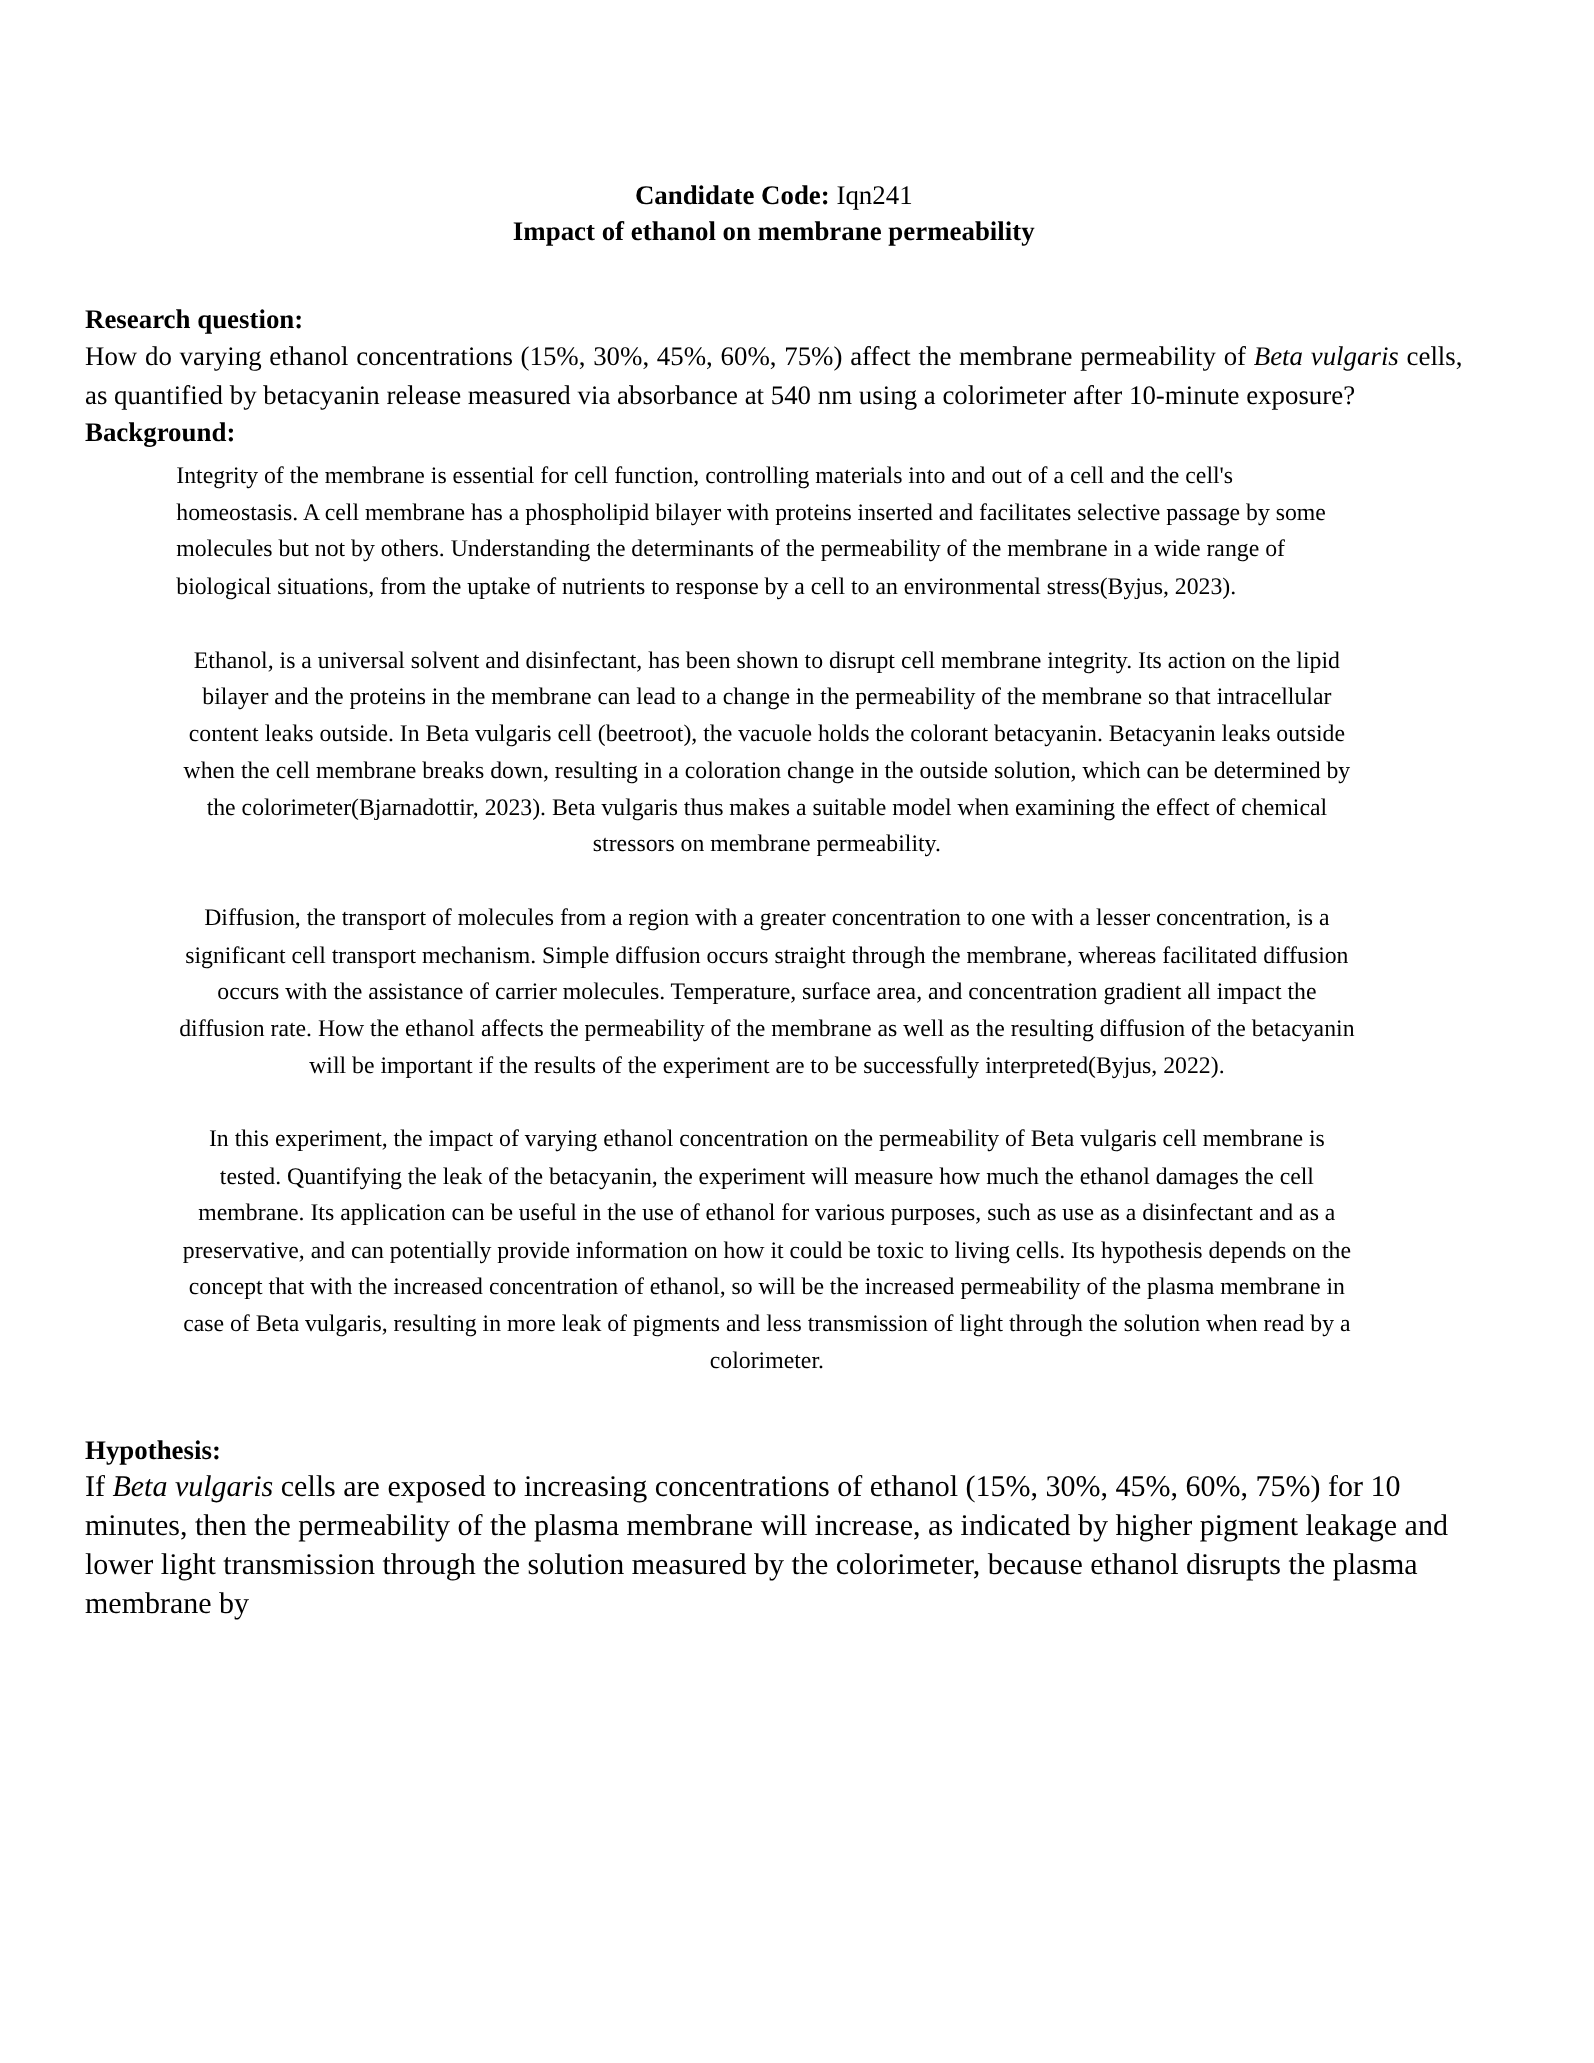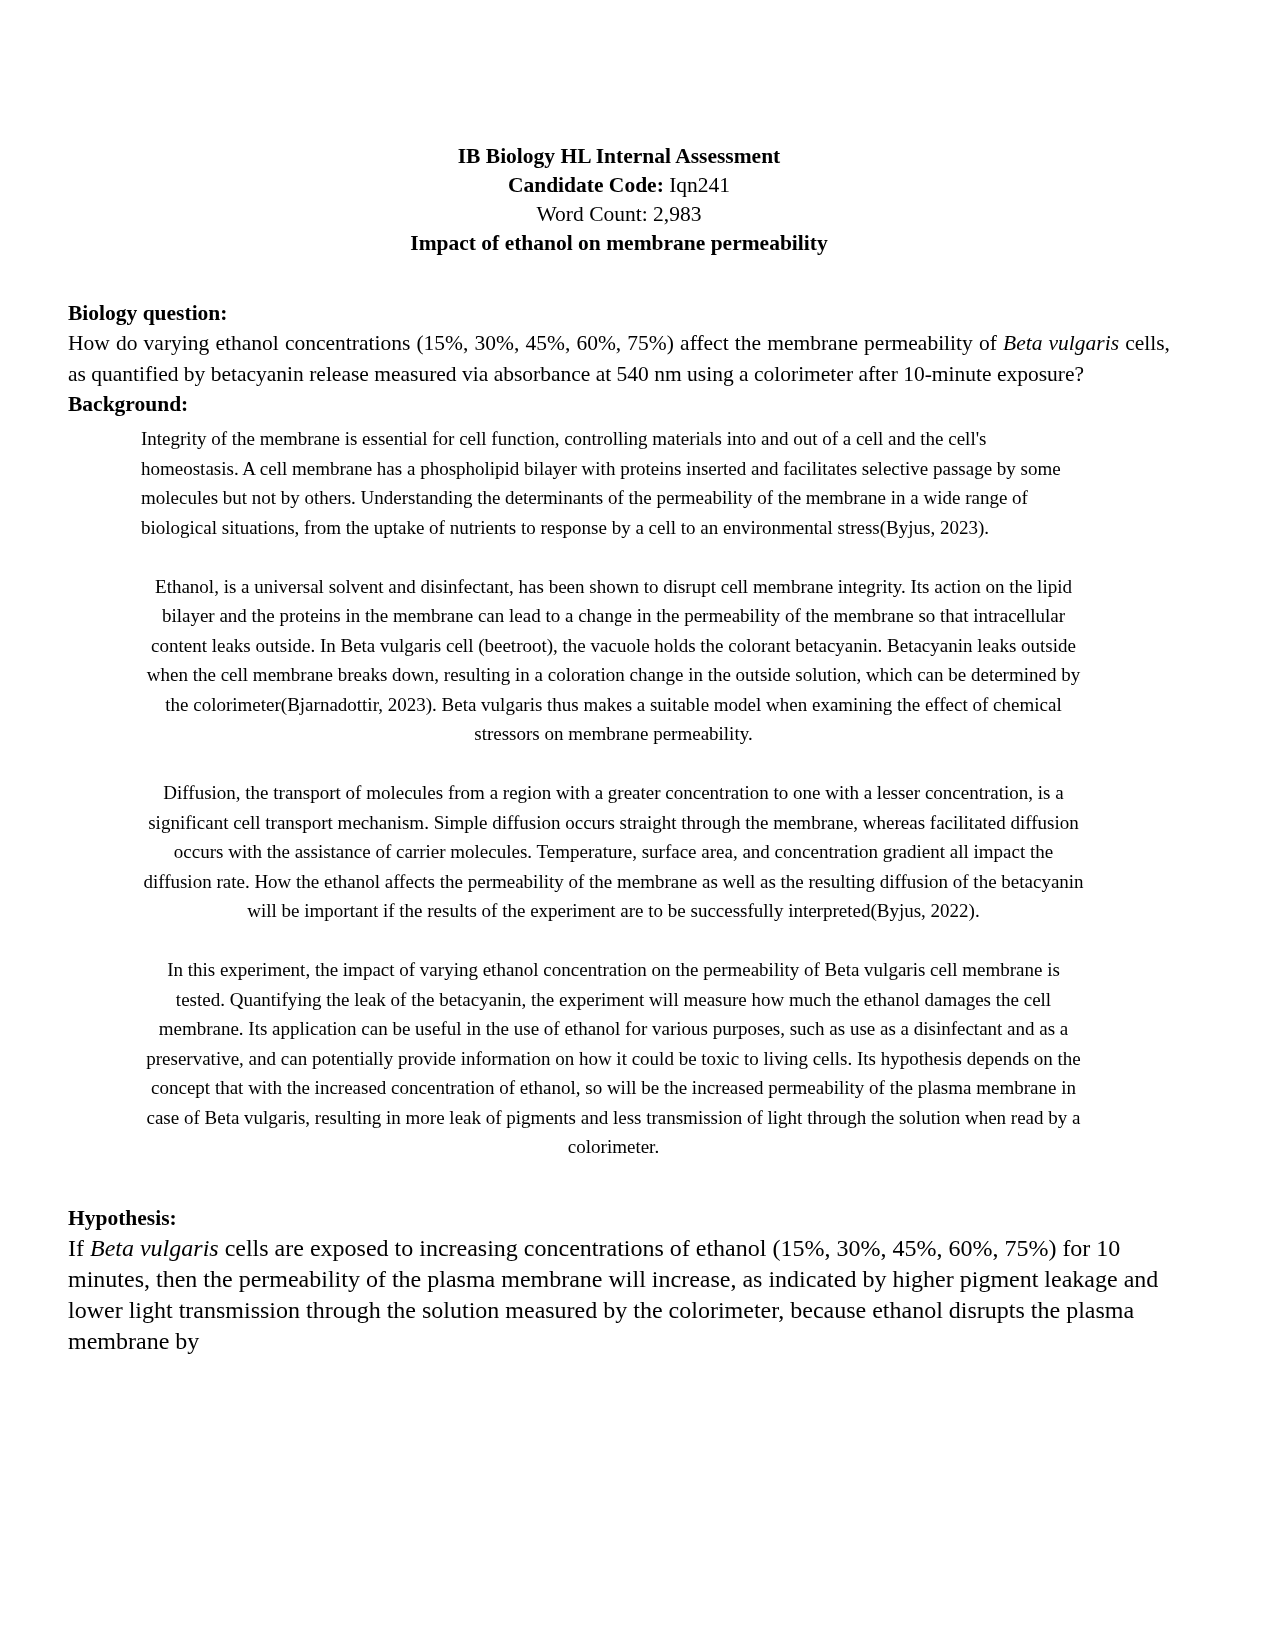--- a/index.html
+++ b/index.html
@@ -100,27 +100,25 @@
     font-family: Liberation Serif, serif;
   }
 </style>
 </head>
 <body>
 
 <div class="page">
   <div class="content">
 
     <div class="title-block">
-      <div class="title-line bold">IB Biology HL Internal Assessment</div>
       <div class="title-line"><span class="lead">Candidate Code:</span><span class="trail"> Iqn241</span></div>
-      <div class="title-line">Word Count: 2,983</div>
       <div class="title-line bold">Impact of ethanol on membrane permeability</div>
     </div>
 
-    <div class="heading research">Biology question:</div>
+    <div class="heading research">Research question:</div>
     <p class="para-justified"><span>How do varying ethanol concentrations (15%, 30%, 45%, 60%, 75%) affect the membrane permeability of </span><i class="ital">Beta vulgaris</i><span> cells, as quantified by betacyanin release measured via absorbance at 540 nm using a colorimeter after 10-minute exposure?</span></p>
 
     <div class="heading background">Background:</div>
     <div class="bg-block">
       <p class="para-indent">Integrity of the membrane is essential for cell function, controlling materials into and out of a cell and the cell's homeostasis. A cell membrane has a phospholipid bilayer with proteins inserted and facilitates selective passage by some molecules but not by others. Understanding the determinants of the permeability of the membrane in a wide range of biological situations, from the uptake of nutrients to response by a cell to an environmental stress(Byjus, 2023).</p>
       <p class="para-indent">Ethanol, is a universal solvent and disinfectant, has been shown to disrupt cell membrane integrity. Its action on the lipid bilayer and the proteins in the membrane can lead to a change in the permeability of the membrane so that intracellular content leaks outside. In Beta vulgaris cell (beetroot), the vacuole holds the colorant betacyanin. Betacyanin leaks outside when the cell membrane breaks down, resulting in a coloration change in the outside solution, which can be determined by the colorimeter(Bjarnadottir, 2023). Beta vulgaris thus makes a suitable model when examining the effect of chemical stressors on membrane permeability.</p>
       <p class="para-indent">Diffusion, the transport of molecules from a region with a greater concentration to one with a lesser concentration, is a significant cell transport mechanism. Simple diffusion occurs straight through the membrane, whereas facilitated diffusion occurs with the assistance of carrier molecules. Temperature, surface area, and concentration gradient all impact the diffusion rate. How the ethanol affects the permeability of the membrane as well as the resulting diffusion of the betacyanin will be important if the results of the experiment are to be successfully interpreted(Byjus, 2022).</p>
       <p class="para-indent">In this experiment, the impact of varying ethanol concentration on the permeability of Beta vulgaris cell membrane is tested. Quantifying the leak of the betacyanin, the experiment will measure how much the ethanol damages the cell membrane. Its application can be useful in the use of ethanol for various purposes, such as use as a disinfectant and as a preservative, and can potentially provide information on how it could be toxic to living cells. Its hypothesis depends on the concept that with the increased concentration of ethanol, so will be the increased permeability of the plasma membrane in case of Beta vulgaris, resulting in more leak of pigments and less transmission of light through the solution when read by a colorimeter.</p>
     </div>
 

